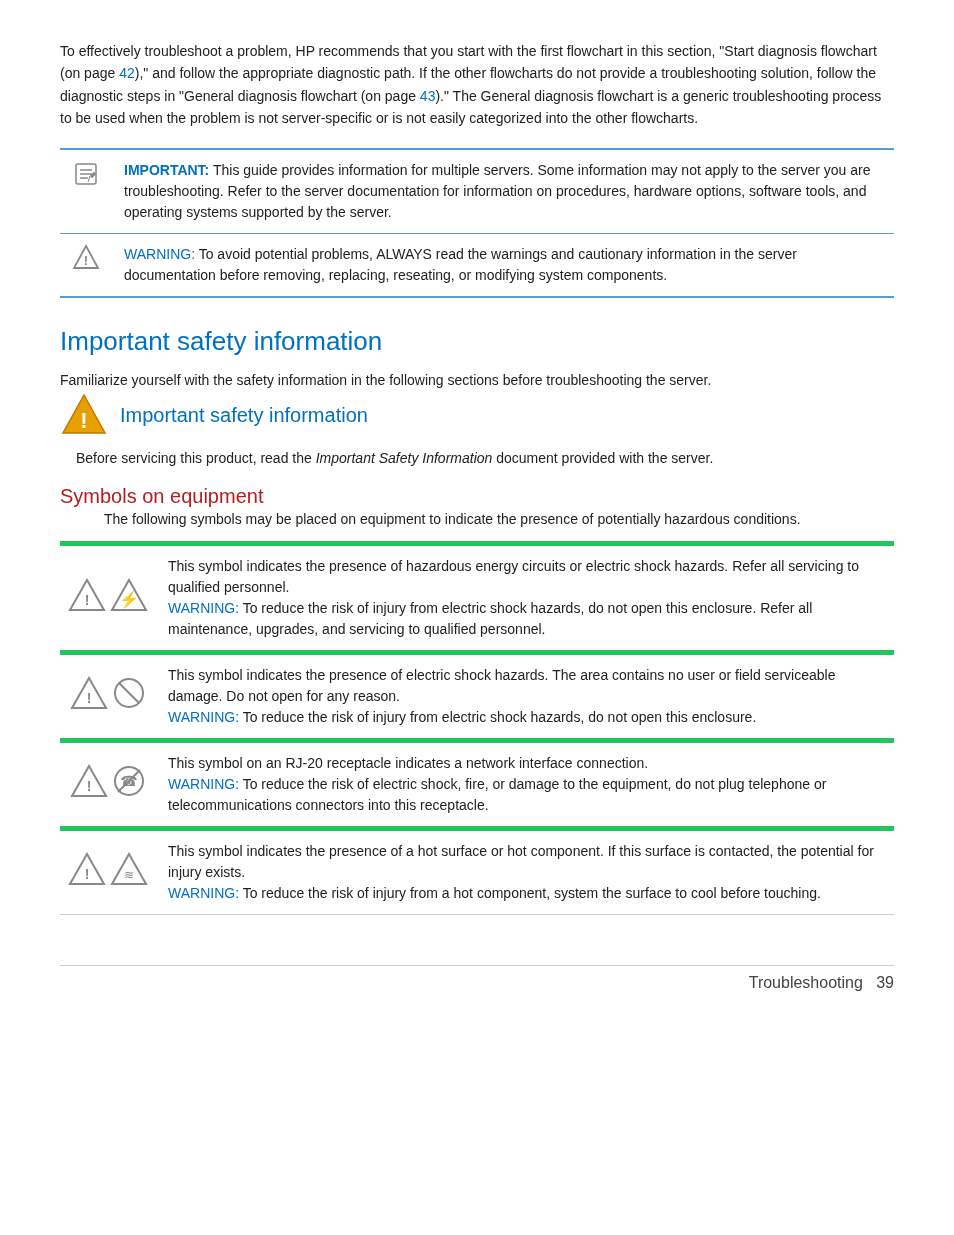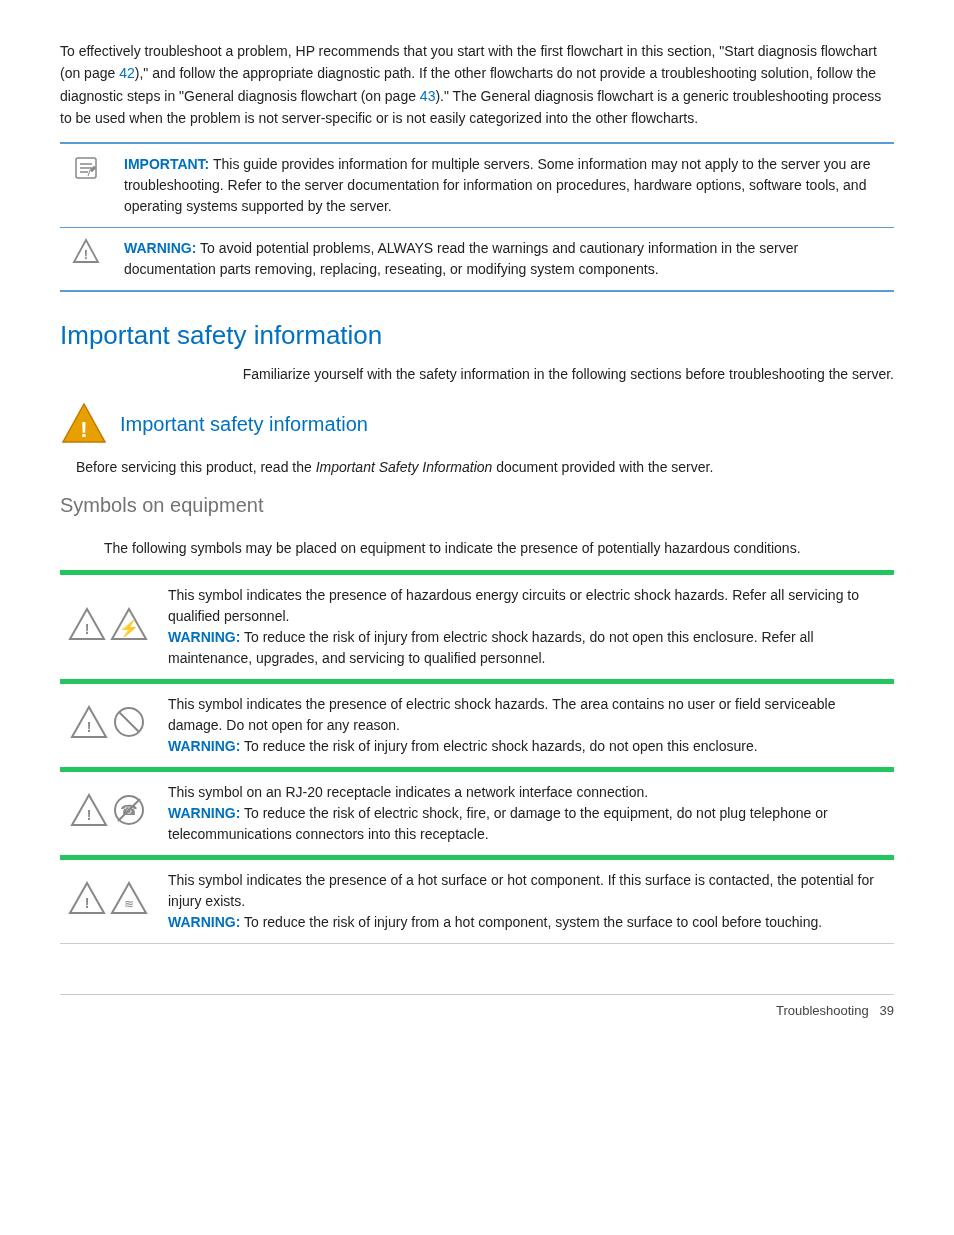--- a/index.html
+++ b/index.html
@@ -6,21 +6,21 @@
     body {
       font-family: Arial, Helvetica, sans-serif;
       font-size: 14px;
       color: #222;
       background: #fff;
       padding: 40px 60px 60px 60px;
       max-width: 954px;
       margin: 0 auto;
     }
     .intro-text {
-      margin-bottom: 12px;
+      margin-bottom: 18px;
       line-height: 1.6;
     }
     .intro-text a, a {
       color: #0070c0;
       text-decoration: none;
     }
     .notice-table {
       width: 100%;
       border-collapse: collapse;
       margin-bottom: 24px;
@@ -45,48 +45,47 @@
       padding-top: 4px;
     }
     .notice-icon svg {
       display: inline-block;
     }
     .bold-label {
       font-weight: bold;
       color: #0070c0;
     }
     .warn-label {
-      font-weight: bold;
+      font-weight: normal;
       color: #0070c0;
     }
 
     
     .section-heading {
       font-size: 26px;
       color: #0070c0;
       font-weight: normal;
       margin: 28px 0 12px 0;
     }
     .subsection-heading {
       font-size: 20px;
       color: #0070c0;
       font-weight: normal;
       margin: 18px 0 8px 0;
     }
     .sub2-heading {
       font-size: 20px;
-      color: #737373;
+      color: #b91c1c;
       font-weight: normal;
-      margin: 16px 0 20px 0;
+      margin: 16px 0 0 0;
     }
 
     .safety-intro {
-      margin-bottom: 16px;
+      margin-bottom: 1px;
       line-height: 1.6;
-      text-align: right;
     }
 
     
     .safety-sub-header {
       display: flex;
       align-items: center;
       margin-bottom: 8px;
     }
     .safety-sub-header .big-warn-icon {
       margin-right: 12px;
@@ -123,21 +122,21 @@
       gap: 4px;
       align-items: center;
     }
 
     .footer {
       margin-top: 50px;
       border-top: 1px solid #ccc;
       padding-top: 8px;
       display: flex;
       justify-content: flex-end;
-      font-size: 13px;
+      font-size: 16px;
       color: #444;
     }
   </style>
 </head>
 <body>
 
 <p class="intro-text">
   To effectively troubleshoot a problem, HP recommends that you start with the first flowchart in this section,
   "Start diagnosis flowchart (on page <a>42</a>)," and follow the appropriate diagnostic path. If the other
   flowcharts do not provide a troubleshooting solution, follow the diagnostic steps in "General diagnosis
@@ -169,21 +168,21 @@
 
     <tr>
       <td class="notice-icon">
         <svg width="28" height="26" viewBox="0 0 28 26">
           <polygon points="14,2 26,24 2,24" fill="none" stroke="#888" stroke-width="1.8"></polygon>
           <text x="14" y="21" text-anchor="middle" font-size="13" fill="#888" font-weight="bold">!</text>
         </svg>
       </td>
       <td>
         <span class="warn-label">WARNING:</span>
-        <span> To avoid potential problems, ALWAYS read the warnings and cautionary information in the server documentation parts removing, replacing, reseating, or modifying system components.</span>
+        <span> To avoid potential problems, ALWAYS read the warnings and cautionary information in the server documentation before removing, replacing, reseating, or modifying system components.</span>
       </td>
     </tr>
   </tbody>
 </table>
 
 <h1 class="section-heading">Important safety information</h1>
 
 <p class="safety-intro">Familiarize yourself with the safety information in the following sections before troubleshooting the server.</p>
 
 <div class="safety-sub-header">

